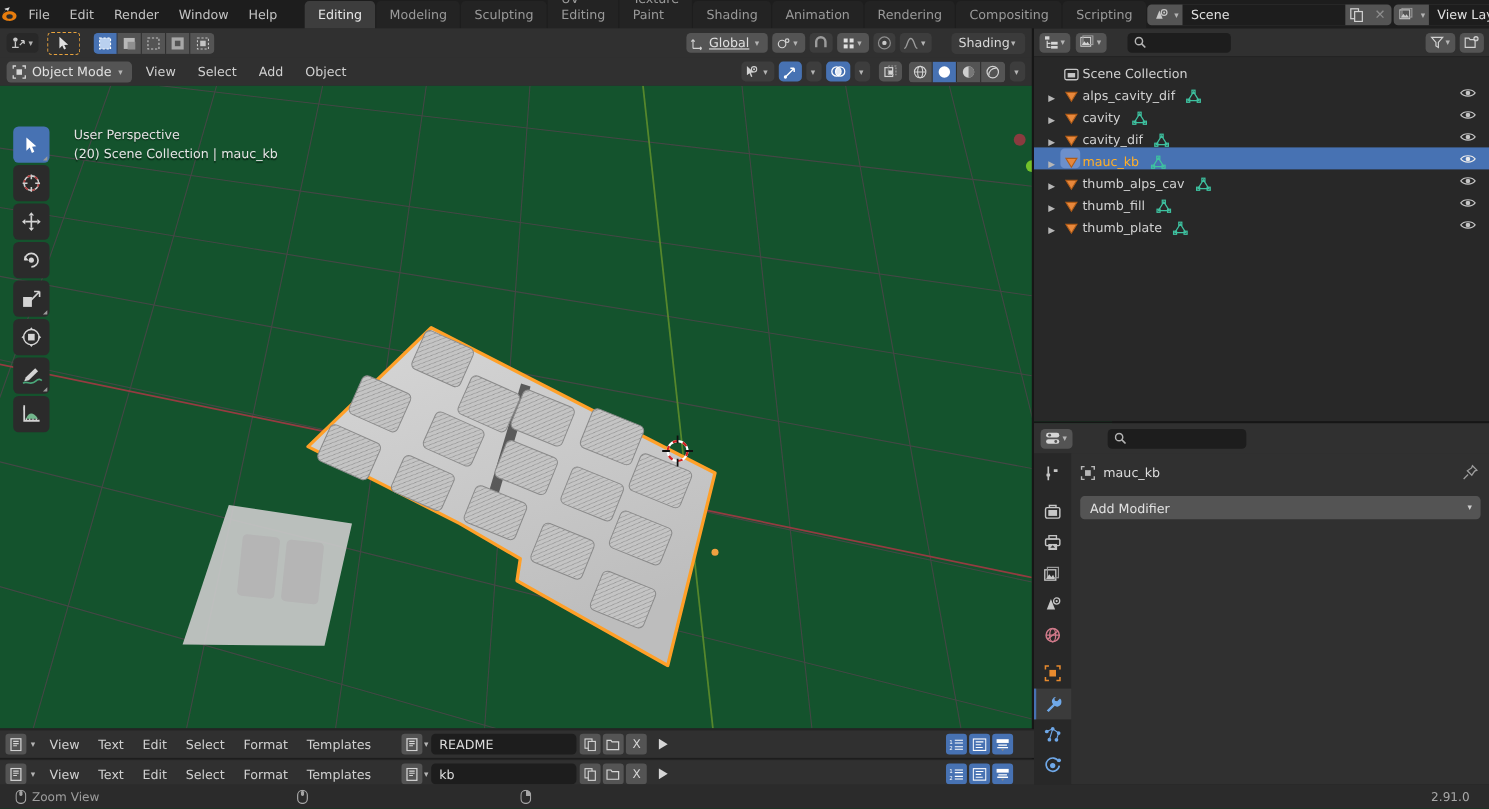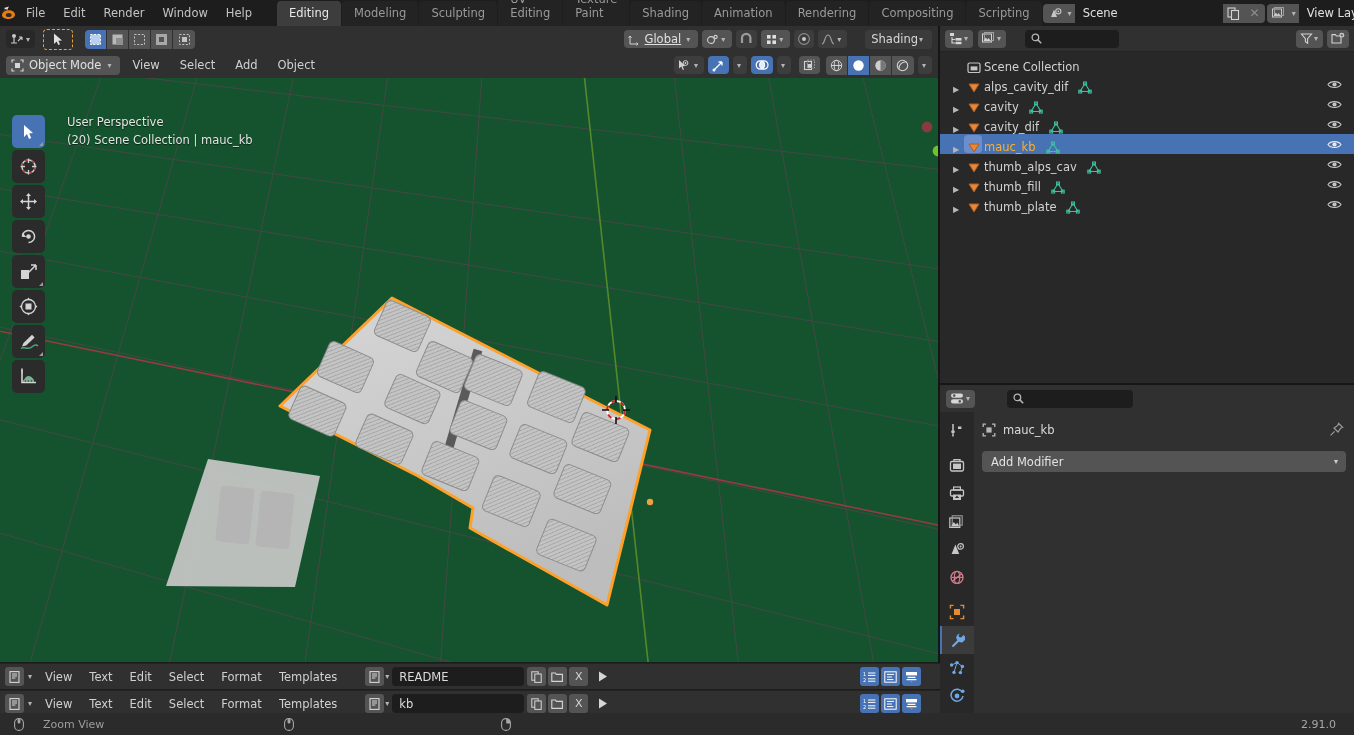--- a/index.html
+++ b/index.html
@@ -124,21 +124,21 @@
   .te1 { top:663px; }
   .te2 { top:690px; }
   .te-menu { padding:2px 7px; color:#d0d0d0; font-size:11.5px; border-radius:3px; }
   .te-name { width:132px; height:19px; background:#1d1d1d; border-radius:4px; display:flex; align-items:center; padding:0 7px; color:#dcdcdc; }
   .te-sq { width:19px; height:19px; background:#545454; border-radius:3px; display:flex; align-items:center; justify-content:center; }
   .te-right { margin-left:auto; display:flex; gap:2px; padding-right:14px; }
   .te-tog { width:19px; height:19px; background:#4772b3; border-radius:3px; display:flex; align-items:center; justify-content:center;}
 
   
   .statusbar { position:absolute; left:0; top:713px; width:1354px; height:22px; background:#2b2b2b; display:flex; align-items:center; }
-  .sb-item { display:flex; align-items:center; gap:19px; color:#9d9d9d; font-size:11px; }
+  .sb-item { display:flex; align-items:center; gap:5px; color:#9d9d9d; font-size:11px; }
   .sb-ver { margin-left:auto; padding-right:18px; color:#a8a8a8; font-size:11px; }
 
   .divider-v { position:absolute; left:938px; top:26px; width:2px; height:687px; background:#161616; }
   .divider-h-props { position:absolute; left:940px; top:383px; width:414px; height:2px; background:#161616; }
   svg { display:block; }
 </style>
 </head>
 <body>
 
 <div class="app">

